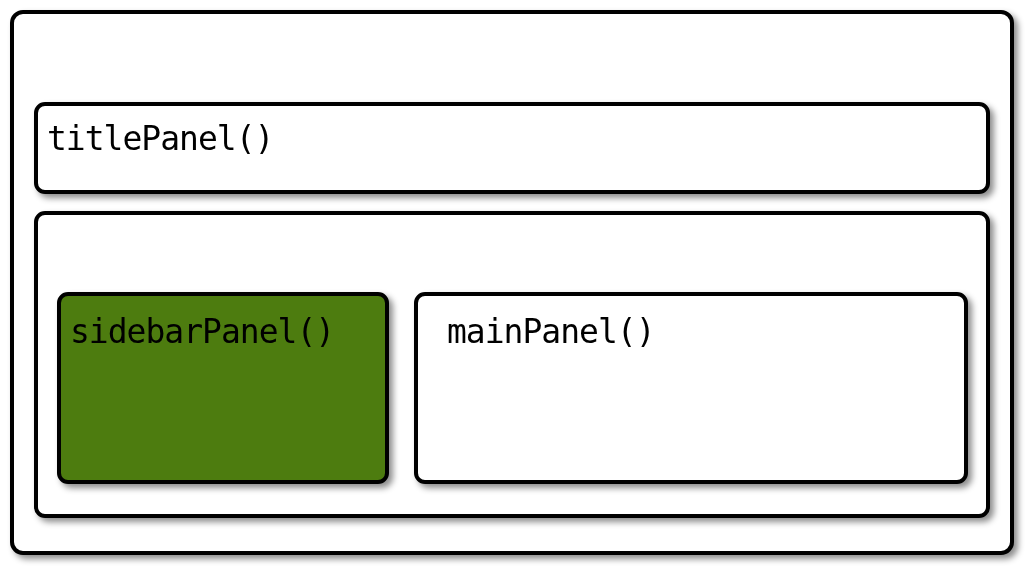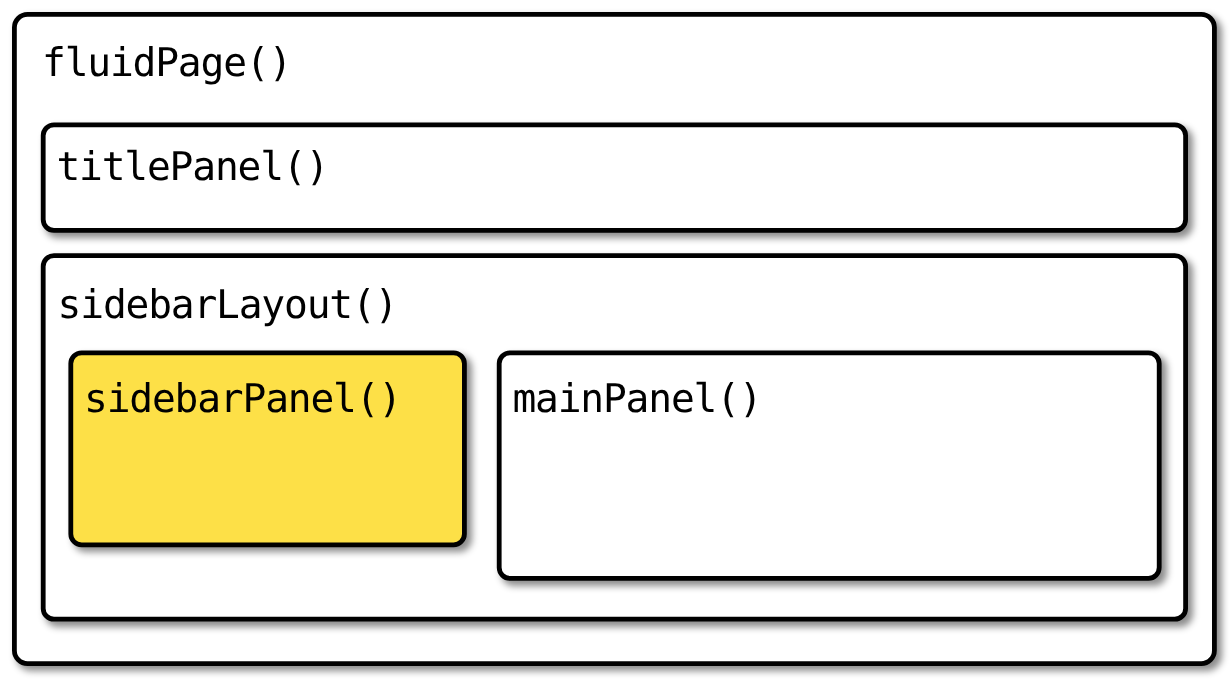--- a/index.html
+++ b/index.html
@@ -64,54 +64,53 @@
   }
   .sidebar-layout > .box-label {
     padding: 21px 0 0 10px;
   }
 
   
   .sidebar-panel {
     left: 19px;
     top: 77px;
     width: 332px;
-    height: 164px;
+    height: 192px;
     border-radius: 11px;
-    background: #fde047;
+    background: #4d7c0f;
   }
   .sidebar-panel > .box-label {
     padding: 18px 0 0 9px;
   }
 
   
   .main-panel {
     left: 376px;
     top: 77px;
     width: 554px;
     height: 192px;
     border-radius: 11px;
+    padding-left: 20px;
   }
   .main-panel > .box-label {
     padding: 18px 0 0 9px;
   }
 </style>
 </head>
 <body>
 
 <div class="canvas">
 
   <div class="box fluid-page">
-    <div class="box-label">fluidPage()</div>
 
     <div class="box title-panel">
       <div class="box-label">titlePanel()</div>
     </div>
 
     <div class="box sidebar-layout">
-      <div class="box-label">sidebarLayout()</div>
 
       <div class="box sidebar-panel">
         <div class="box-label">sidebarPanel()</div>
       </div>
 
       <div class="box main-panel">
         <div class="box-label">mainPanel()</div>
       </div>
     </div>
   </div>

